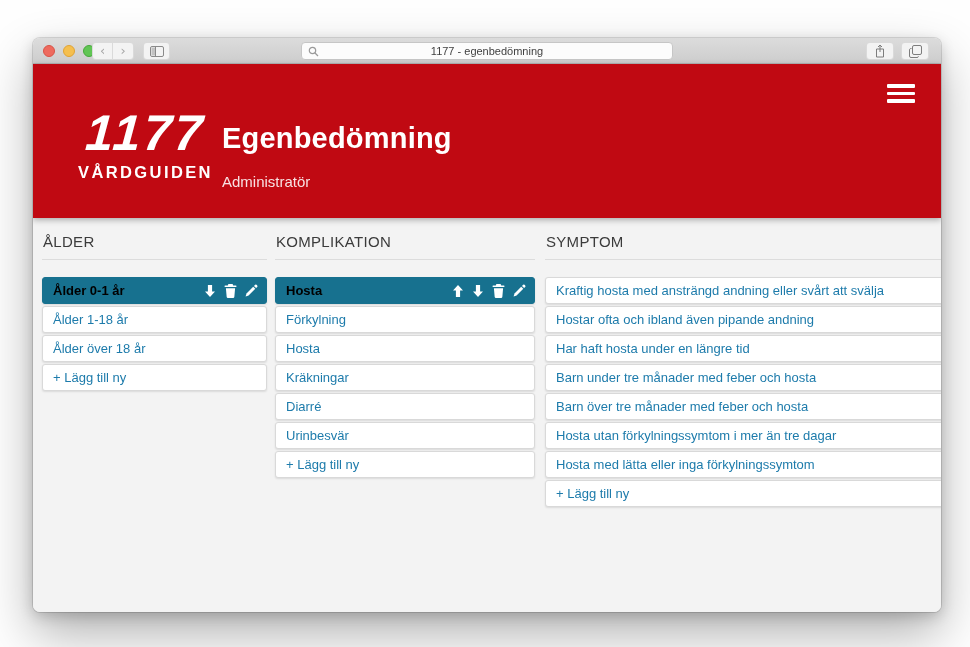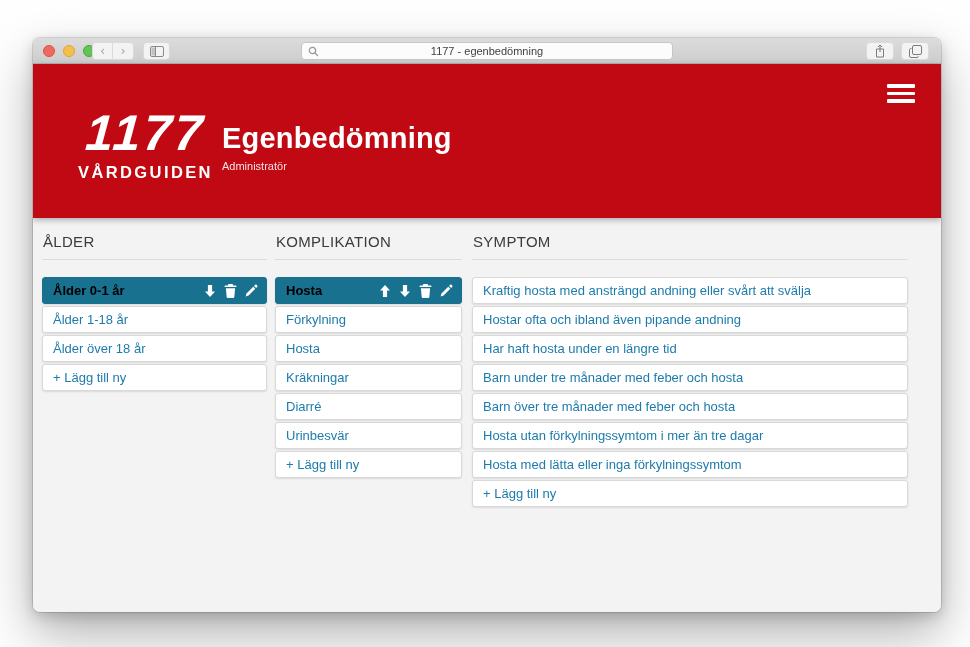--- a/index.html
+++ b/index.html
@@ -60,36 +60,36 @@
   .logo{position:absolute;left:45px;top:46px;color:#fff;text-align:center;cursor:pointer;}
   .logo-number{
     font-size:50px;font-weight:900;font-style:italic;line-height:0.94;
     letter-spacing:3px;transform:skewX(-4deg);
   }
   .logo-word{
     font-size:16.5px;font-weight:800;letter-spacing:2.4px;margin-top:6px;white-space:nowrap;
   }
   .header-text{position:absolute;left:189px;top:58px;color:#fff;}
   .header-text h1{font-size:29px;font-weight:700;letter-spacing:.2px;}
-  .header-subtitle{font-size:11px;color:rgba(255,255,255,.88);margin-top:5px;}
+  .header-subtitle{font-size:15px;color:rgba(255,255,255,.88);margin-top:18px;}
   .hamburger{
     position:absolute;right:26px;top:20px;width:28px;height:19px;
     background:transparent;border:none;cursor:pointer;
     display:flex;flex-direction:column;justify-content:space-between;padding:0;
   }
   .hamburger span{display:block;height:3.6px;background:#fff;border-radius:1px;}
 
   
   .content{
     position:relative;height:394px;background:#f3f3f3;
     display:flex;align-items:flex-start;padding:0 0 0 9px;
   }
   .column{flex:none;}
   .column:nth-child(1){width:225px;margin-right:8px;}
-  .column:nth-child(2){width:187px;margin-right:10px;}
+  .column:nth-child(2){width:260px;margin-right:10px;}
   .column:nth-child(3){width:436px;}
   .column h2{
     font-size:15px;font-weight:400;color:#3b3b3b;letter-spacing:.3px;
     padding:15px 0 9px 1px;border-bottom:1px solid #dcdcdc;
   }
   .items{margin-top:17px;}
   .item{
     height:27px;margin-bottom:2px;background:#fff;
     border:1px solid #d9d9d9;border-radius:3px;
     box-shadow:0 1px 2px rgba(0,0,0,.10);

